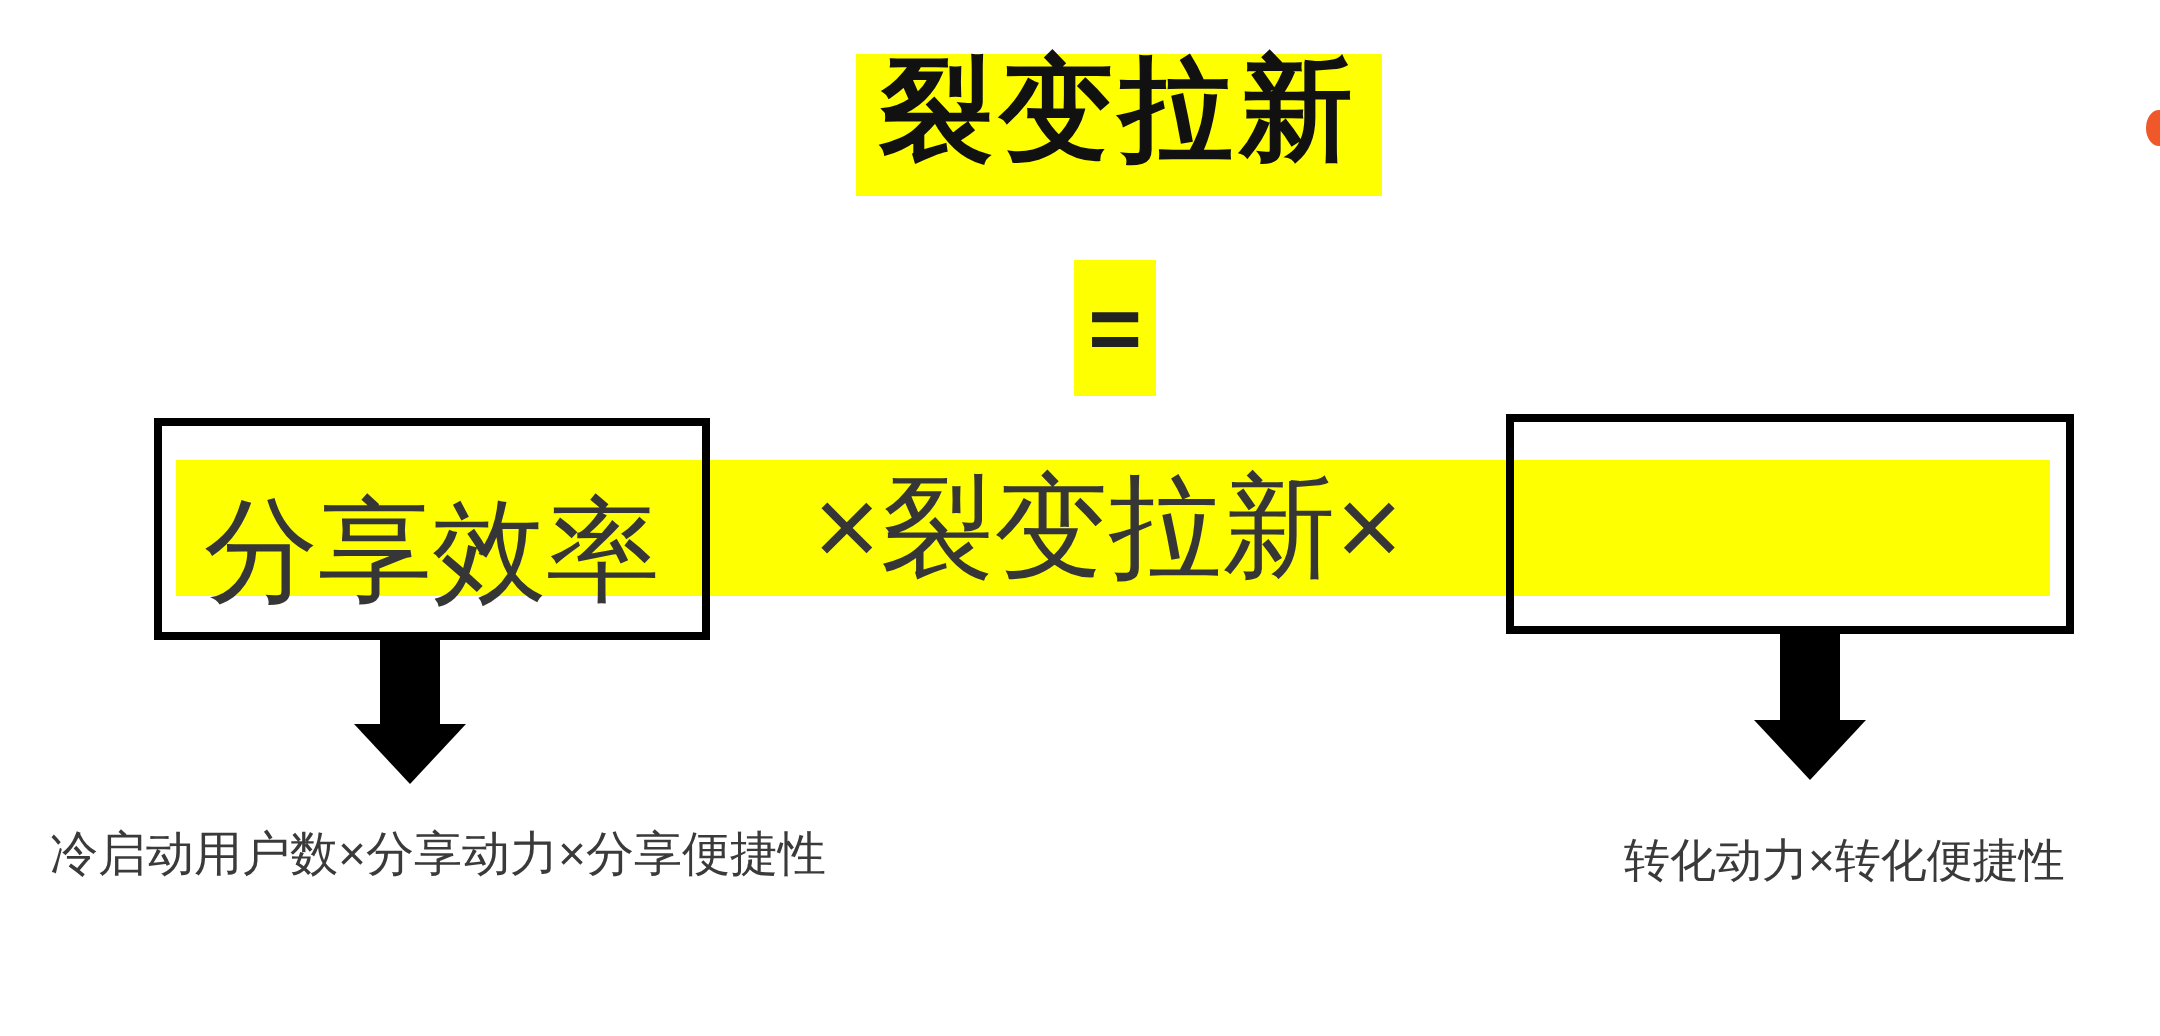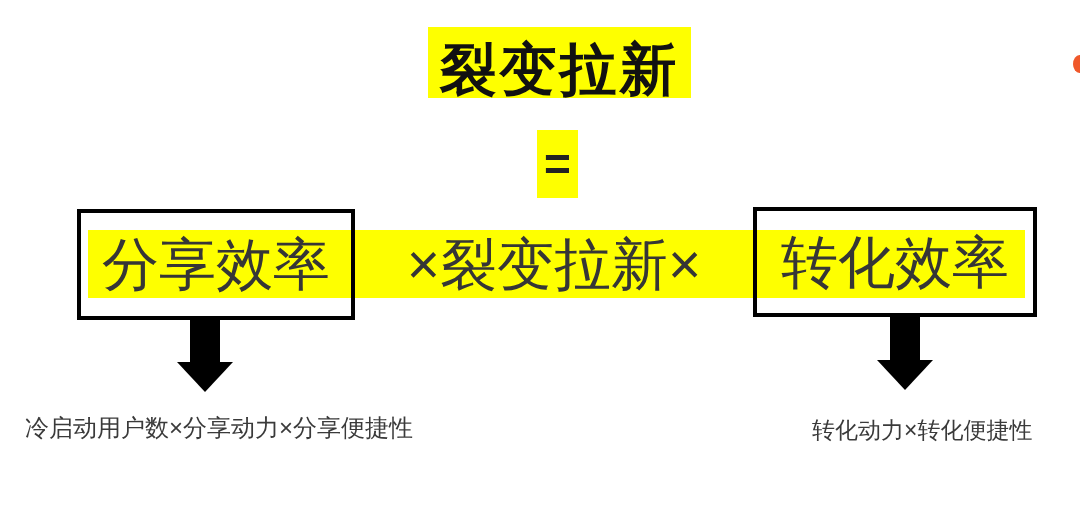--- a/index.html
+++ b/index.html
@@ -10,21 +10,21 @@
     background: #ffffff;
     overflow: hidden;
     font-family: "Liberation Sans", sans-serif;
   }
   .abs { position: absolute; }
 
   
   .title-hl {
     left: 428px; top: 27px; width: 263px; height: 71px;
     background: #feff00;
-    display: flex; align-items: flex-end; justify-content: center;
+    display: flex; align-items: flex-start; justify-content: center;
   }
   .title-text {
     font-size: 57px; font-weight: 900; color: #111111;
     letter-spacing: 3px; line-height: 1; white-space: nowrap;
   }
 
   
   .equals-hl {
     left: 537px; top: 130px; width: 41px; height: 68px;
     background: #feff00;
@@ -41,21 +41,21 @@
     z-index: 1;
   }
 
   
   .term {
     z-index: 2;
     display: flex; align-items: center; justify-content: center;
     font-size: 57px; font-weight: 400; color: #363636;
     line-height: 1; white-space: nowrap;
   }
-  .term-left  { left: 81px;  top: 211px; width: 270px; height: 107px; font-family: Liberation Serif, serif; }
+  .term-left  { left: 81px;  top: 223px; width: 270px; height: 107px; font-family: Liberation Serif, serif; }
   .term-mid   { left: 355px; top: 230px; width: 398px; height: 68px; }
   .term-right { left: 757px; top: 209px; width: 276px; height: 106px; }
 
   
   .box {
     border: 4px solid #000000;
     background: transparent;
     z-index: 3;
   }
   .box-left  { left: 77px;  top: 209px; width: 270px; height: 103px; }
@@ -100,21 +100,20 @@
   </div>
 
   <div class="abs equals-hl">
     <span class="equals-text">=</span>
   </div>
 
   <div class="abs band"></div>
 
   <div class="abs term term-left">分享效率</div>
   <div class="abs term term-mid">×裂变拉新×</div>
-  <div class="abs term term-right">转化效率</div>
 
   <div class="abs box box-left"></div>
   <div class="abs box box-right"></div>
 
   <div class="abs arrow-shaft shaft-left"></div>
   <div class="abs arrow-head head-left"></div>
 
   <div class="abs arrow-shaft shaft-right"></div>
   <div class="abs arrow-head head-right"></div>
 

